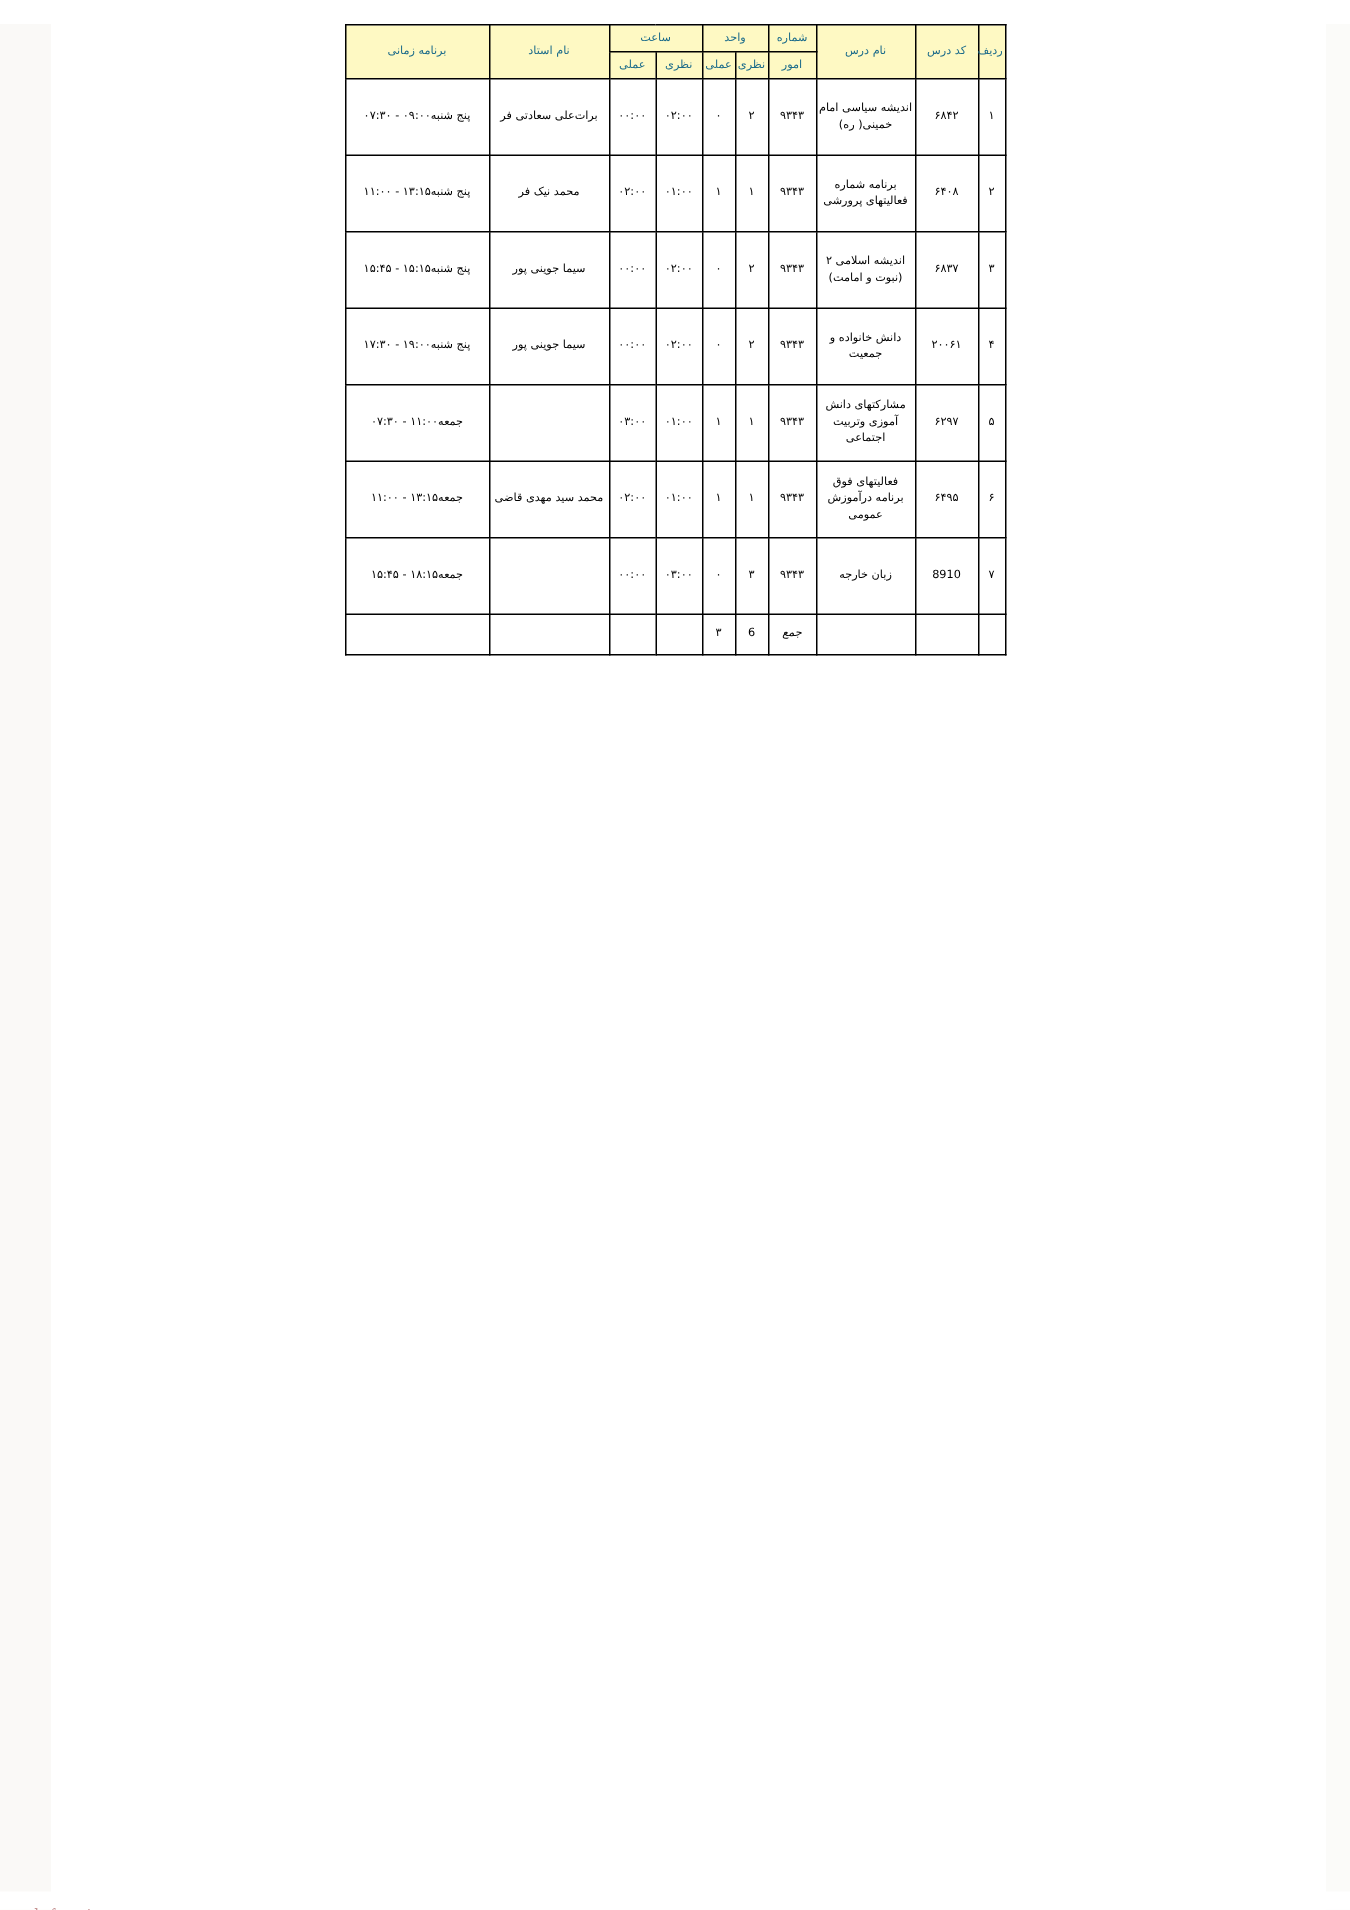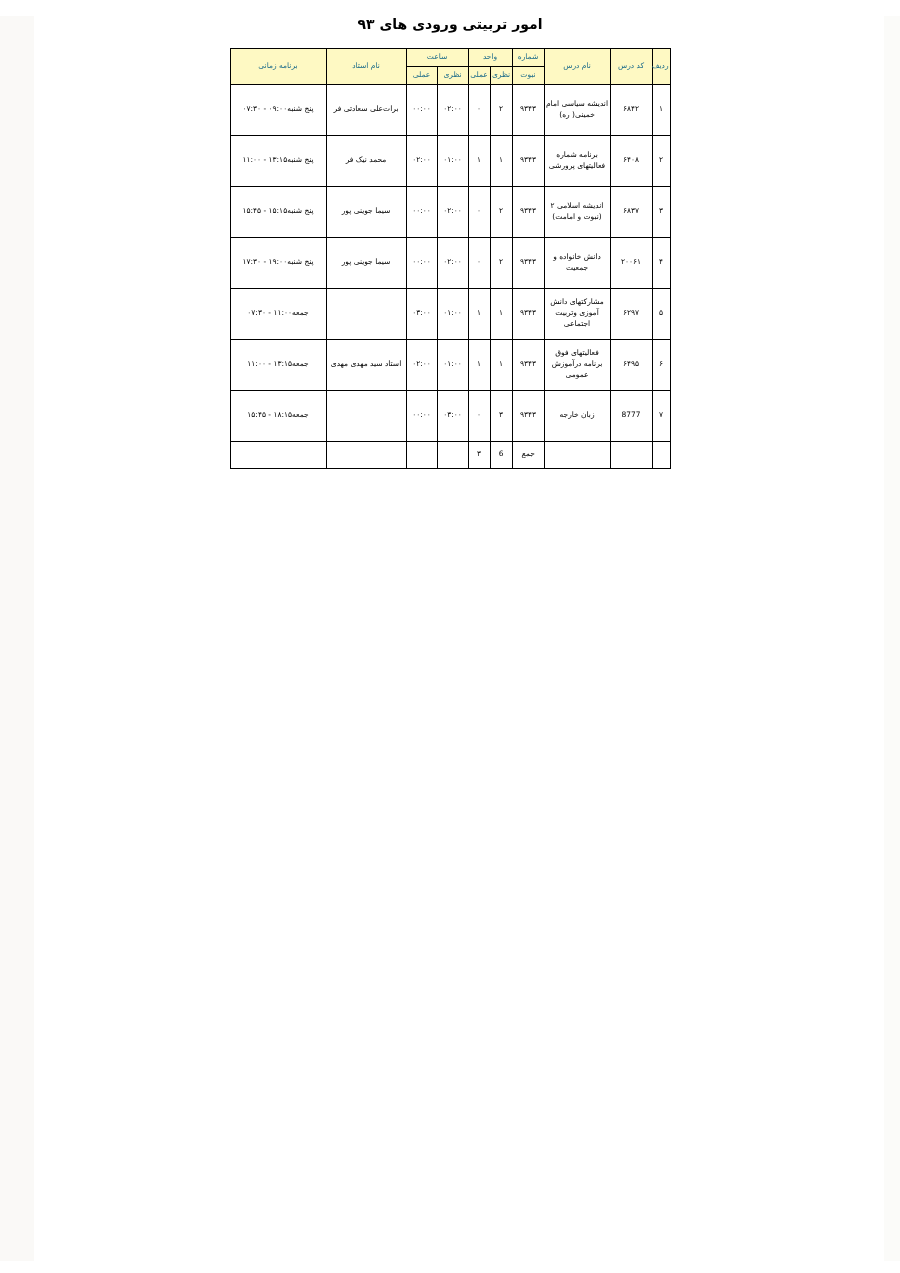--- a/index.html
+++ b/index.html
@@ -115,21 +115,20 @@
   }
 </style>
 </head>
 <body>
 
 <div class="page">
 
   <div class="edge-tint-left"></div>
   <div class="edge-tint-right"></div>
 
-  <div class="title-main">امور تربیتی ورودی های ۹۳</div>
 
   <div class="table-wrap">
     <table class="schedule">
       <colgroup>
         <col class="c-radif">
         <col class="c-code">
         <col class="c-name">
         <col class="c-group">
         <col class="c-unit-th">
         <col class="c-unit-pr">
@@ -143,21 +142,21 @@
           <th rowspan="2">ردیف</th>
           <th rowspan="2">کد درس</th>
           <th rowspan="2">نام درس</th>
           <th rowspan="1">شماره</th>
           <th colspan="2">واحد</th>
           <th colspan="2">ساعت</th>
           <th rowspan="2">نام استاد</th>
           <th rowspan="2">برنامه زمانی</th>
         </tr>
         <tr>
-          <th>نبوت</th>
+          <th>امور</th>
           <th>نظری</th>
           <th>عملی</th>
           <th>نظری</th>
           <th>عملی</th>
         </tr>
       </thead>
       <tbody>
 
         <tr>
           <td class="row-tall">۱</td>
@@ -226,27 +225,27 @@
 
         <tr>
           <td class="row-tall">۶</td>
           <td>۶۴۹۵</td>
           <td class="cell-name">فعالیتهای فوق برنامه درآموزش عمومی</td>
           <td>۹۳۴۳</td>
           <td>۱</td>
           <td>۱</td>
           <td>۰۱:۰۰</td>
           <td>۰۲:۰۰</td>
-          <td class="cell-prof">استاد سید مهدی مهدی</td>
+          <td class="cell-prof">محمد سید مهدی قاضی</td>
           <td class="cell-time">جمعه۱۳:۱۵ - ۱۱:۰۰</td>
         </tr>
 
         <tr>
           <td class="row-tall">۷</td>
-          <td>8777</td>
+          <td>8910</td>
           <td class="cell-name">زبان خارجه</td>
           <td>۹۳۴۳</td>
           <td>۳</td>
           <td>۰</td>
           <td>۰۳:۰۰</td>
           <td>۰۰:۰۰</td>
           <td class="cell-prof"></td>
           <td class="cell-time">جمعه۱۸:۱۵ - ۱۵:۴۵</td>
         </tr>
 

